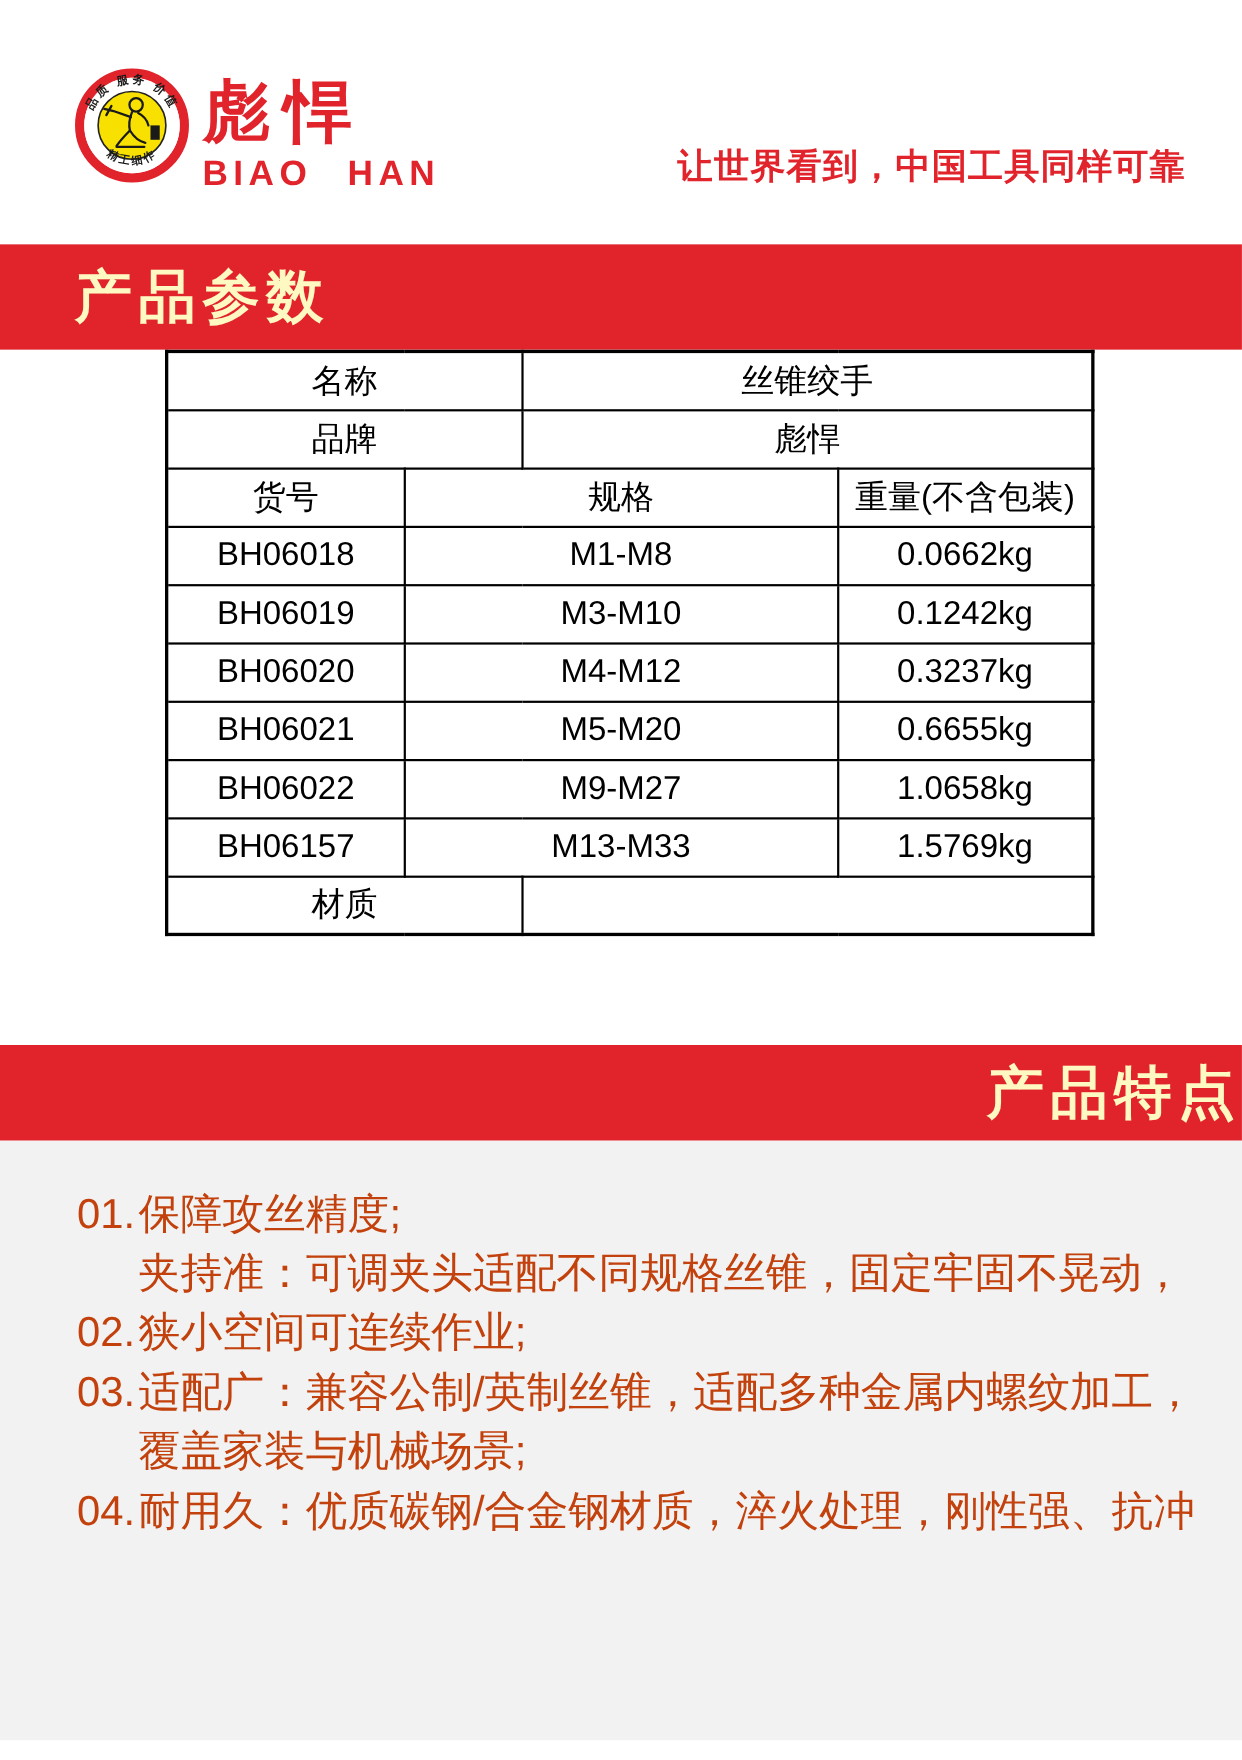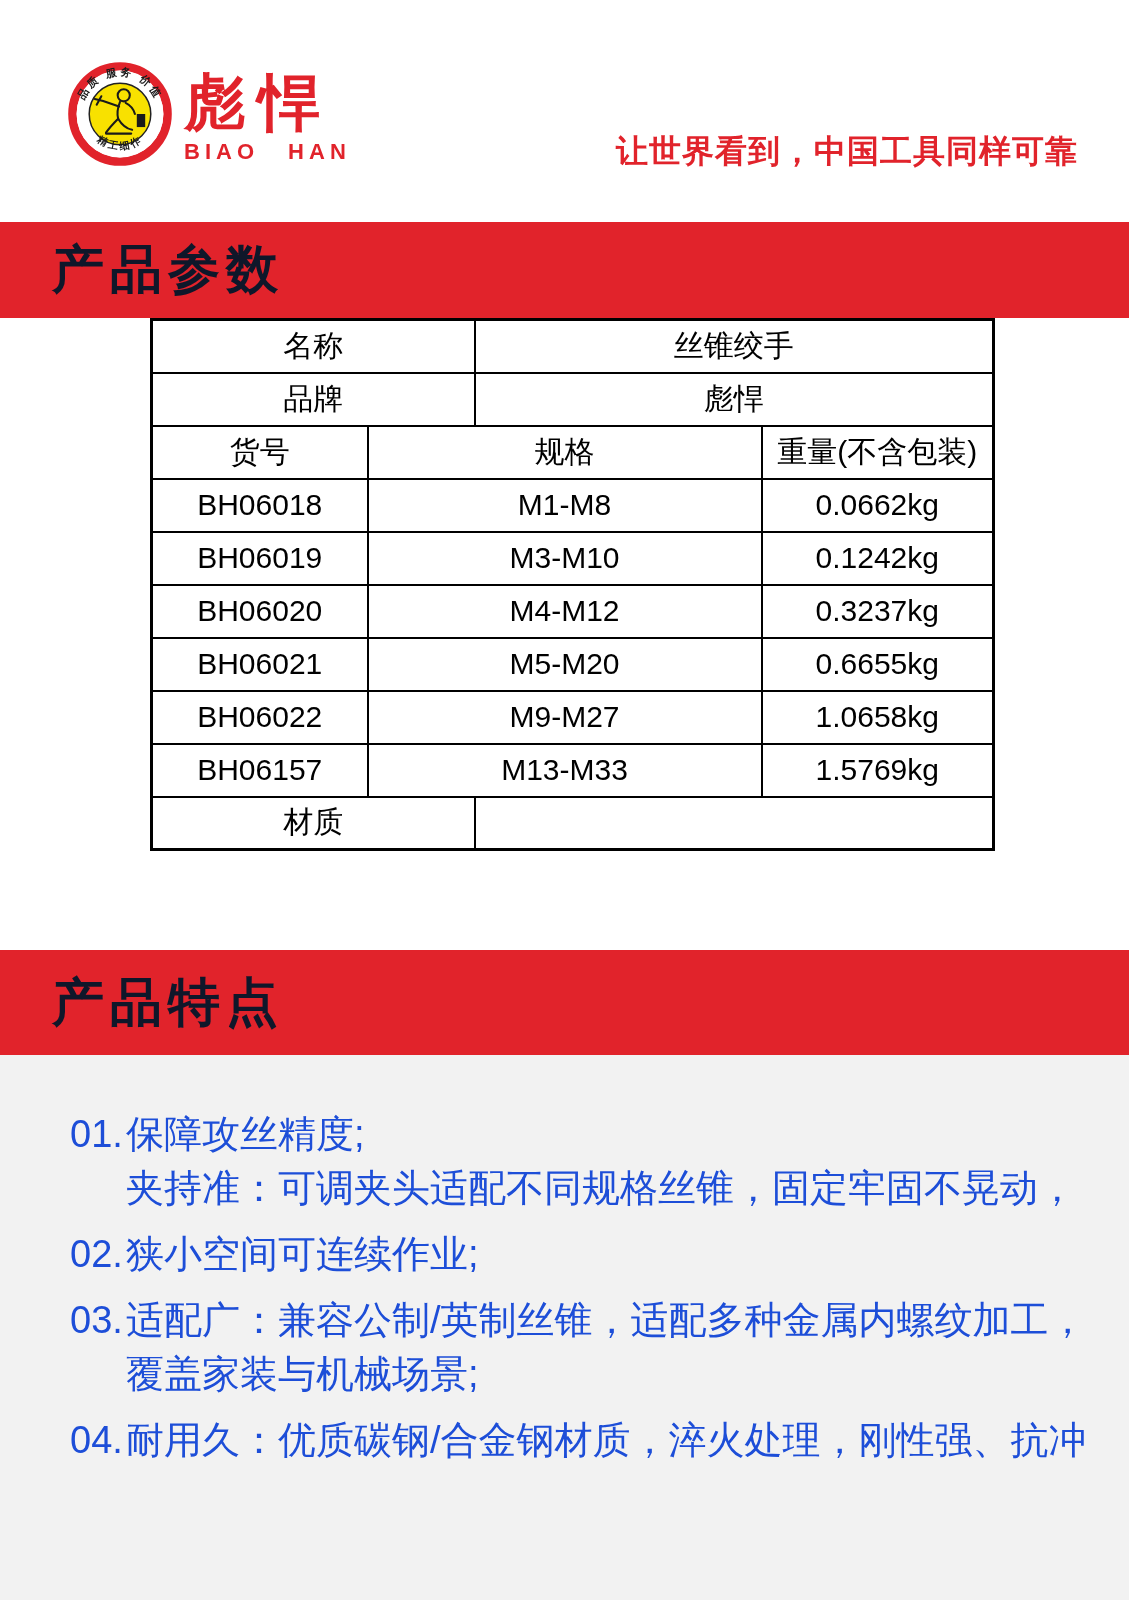--- a/index.html
+++ b/index.html
@@ -16,31 +16,31 @@
     background:#fff;
     overflow:hidden;
     font-family:"Liberation Sans","DejaVu Sans",sans-serif;
     color:var(--ink);
   }
   
   .hdr{position:relative;height:222px;background:#fff;}
   .badge{position:absolute;left:64px;top:58px;width:112px;height:112px;}
   .brand{position:absolute;left:184px;top:70px;}
   .brand-cn{font-size:62px;font-weight:bold;color:var(--red);letter-spacing:12px;line-height:1.05;}
-  .brand-en{font-size:22px;font-weight:bold;color:var(--red);letter-spacing:5px;word-spacing:18px;margin-top:4px;}
+  .brand-en{font-size:32px;font-weight:bold;color:var(--red);letter-spacing:5px;word-spacing:18px;margin-top:4px;}
   .tagline{position:absolute;right:51px;top:130px;font-size:32px;font-weight:bold;color:var(--red);letter-spacing:1px;white-space:nowrap;text-align:right;}
   
   .banner{
-    background:var(--red);color:#0f172a;
+    background:var(--red);color:#fef9c3;
     display:flex;align-items:center;
-    padding-left:52px;
+    padding-left:68px;
     font-size:52px;font-weight:bold;letter-spacing:6px;
   }
   .banner-params{height:96px;}
-  .banner-features{height:105px;}
+  .banner-features{height:87px;justify-content:flex-end;}
   
   .spec-section{height:632px;background:#fff;}
   table.spec{
     margin-left:150px;
     width:842px;
     border-collapse:collapse;
     table-layout:fixed;
     border:3px solid #000;
   }
   table.spec td{
@@ -52,21 +52,21 @@
     color:#000;
     overflow:hidden;
     white-space:nowrap;
   }
   
   .features-section{
     height:545px;
     background:var(--gray-bg);
     padding:40px 40px 0 70px;
   }
-  .feat{display:flex;align-items:flex-start;font-size:38px;line-height:54px;color:#1d4ed8;margin-top:12px;}
+  .feat{display:flex;align-items:flex-start;font-size:38px;line-height:54px;color:#c2410c;}
   .feat-num{flex:0 0 56px;}
   .feat-text{flex:1;}
 </style>
 </head>
 <body>
 
 <div class="page">
 
   <div class="hdr">
     <svg class="badge" viewBox="0 0 120 120" aria-hidden="true">

